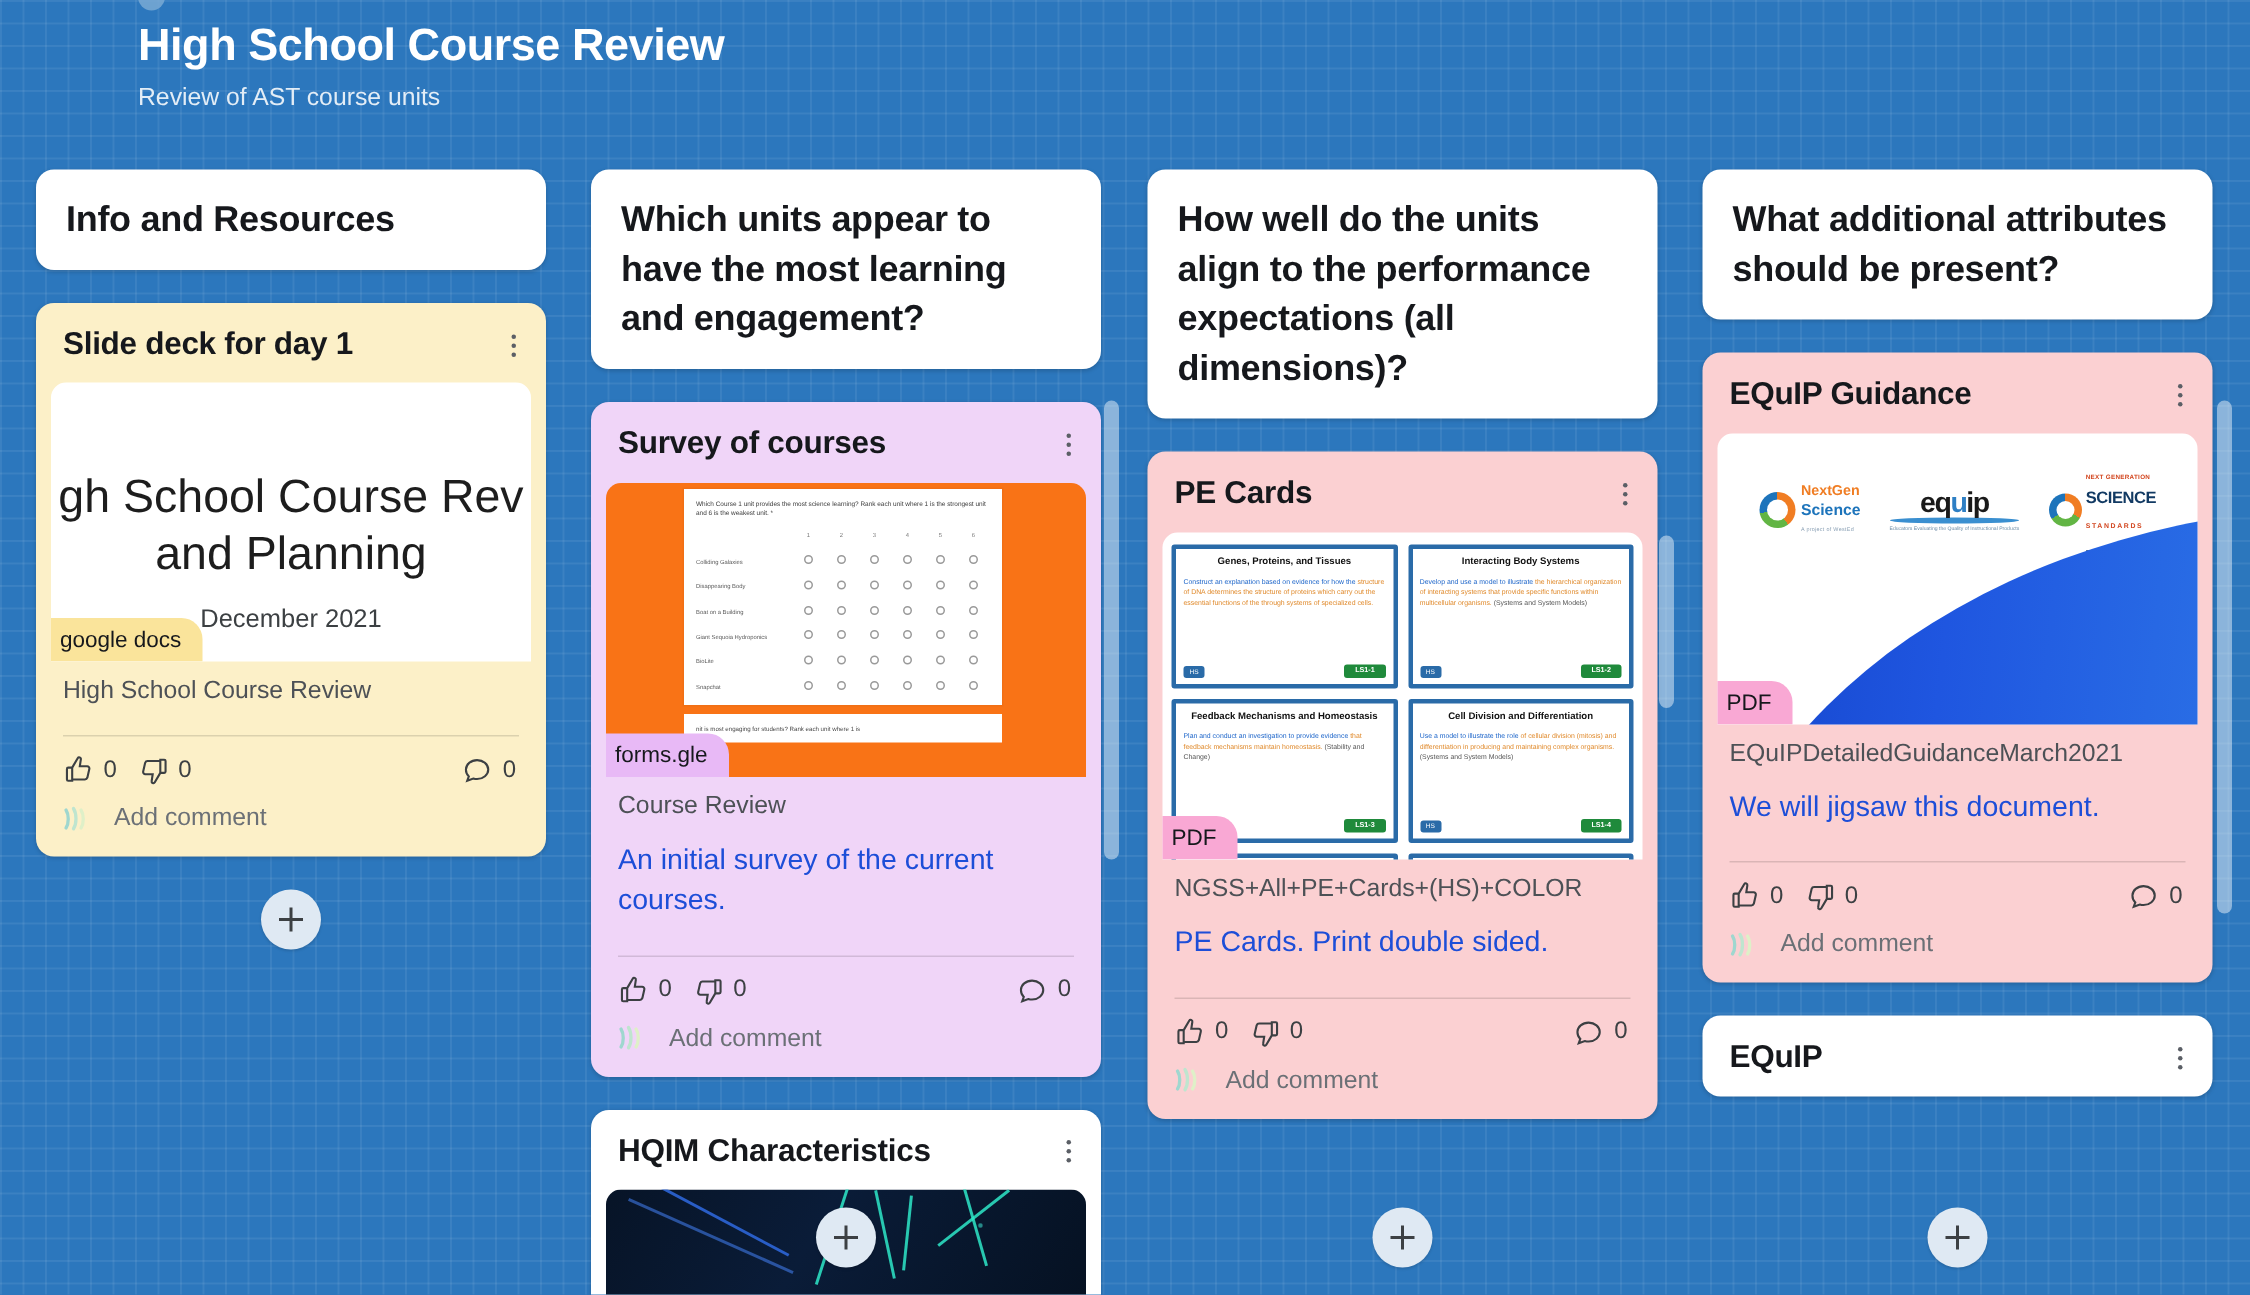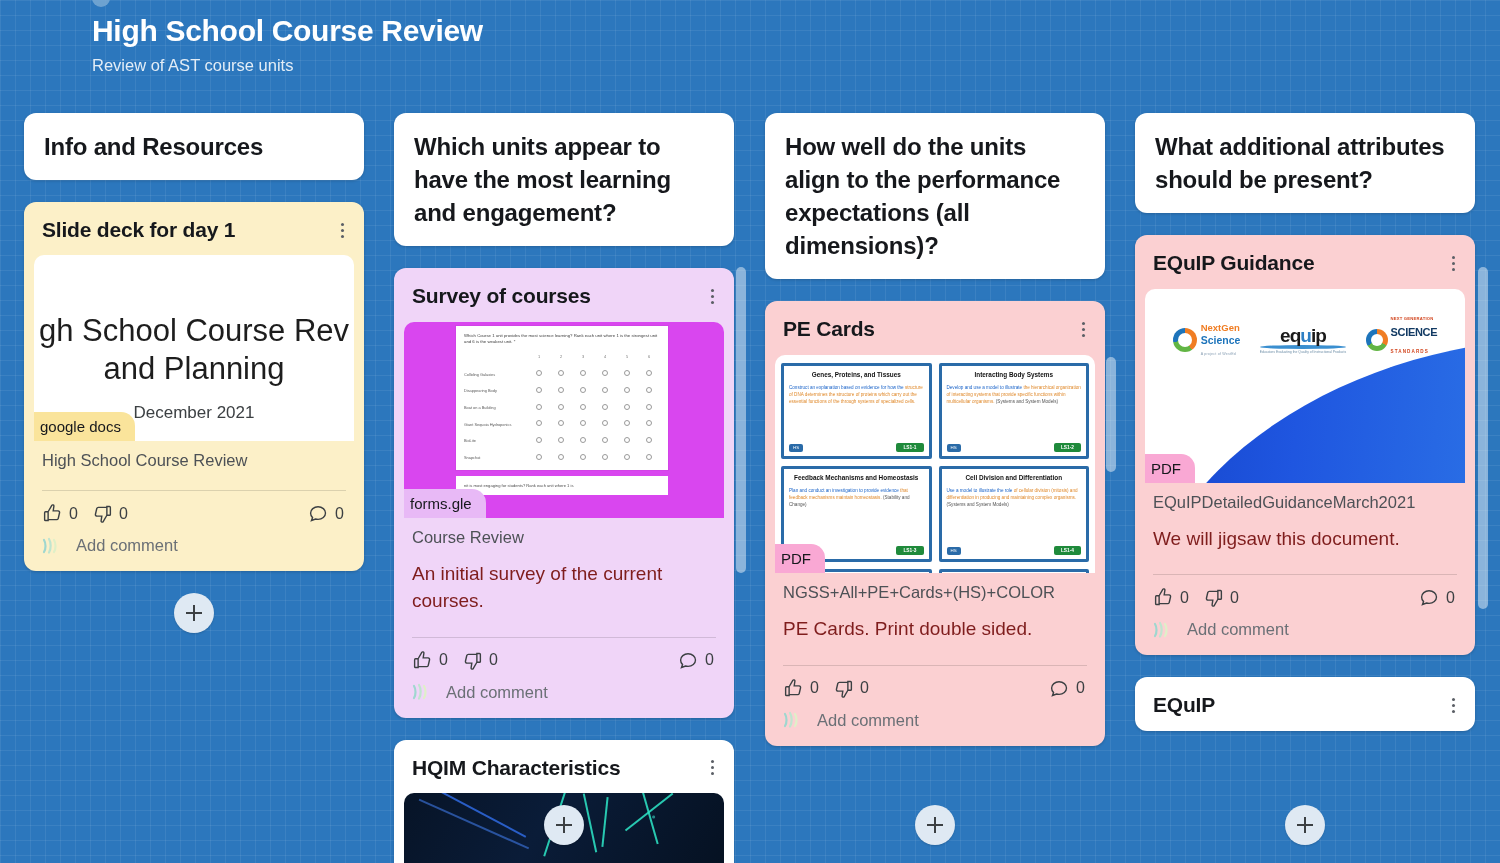--- a/index.html
+++ b/index.html
@@ -94,21 +94,21 @@
     font-size: 15px; color: #16181c;
     border-radius: 0 14px 0 0;
     z-index: 4;
   }
   .chip-yellow { background: #fae49b; }
   .chip-purple { background: #e8b9f6; }
   .chip-pink   { background: #f9a8d4; }
 
   .card-body { padding: 10px 18px 6px 18px; }
   .src-name  { font-size: 16.5px; color: #4d5156; margin-bottom: 14px; }
-  .card-note { font-size: 19px; color: #7f1d1d; line-height: 1.42; margin-bottom: 16px; }
+  .card-note { font-size: 19px; color: #1d4ed8; line-height: 1.42; margin-bottom: 16px; }
   .divider   { height: 1px; background: rgba(0,0,0,.13); margin: 0 18px; }
 
   .card-actions {
     display: flex; align-items: center; justify-content: space-between;
     padding: 12px 20px 6px 18px;
   }
   .votes { display: flex; align-items: center; gap: 14px; }
   .vote  { display: flex; align-items: center; gap: 6px; cursor: pointer; }
   .vote span { font-size: 16px; color: #3c4043; }
   .comment-count { display: flex; align-items: center; gap: 6px; cursor: pointer; }
@@ -150,21 +150,21 @@
   .slide-title {
     position: absolute; left: 0; right: 0; top: 56px; text-align: center;
     font-size: 31px; color: #1d1d1d; line-height: 1.28; white-space: nowrap;
   }
   .slide-date {
     position: absolute; left: 0; right: 0; top: 148px; text-align: center;
     font-size: 17px; color: #3c4043;
   }
 
   
-  .form-thumb { height: 196px; background: #d946ef; position: relative; padding-top: 4px; }
+  .form-thumb { height: 196px; background: #f97316; position: relative; padding-top: 4px; }
   .form-sheet {
     position: absolute; left: 52px; top: 4px; width: 212px;
     background: #fff; padding: 7px 8px 4px 8px;
     font-size: 4.1px; color: #4a4a4a; line-height: 1.5;
     box-shadow: 0 0 0 1px rgba(0,0,0,.03);
   }
   .form-q { font-size: 4.3px; color: #3a3a3a; margin-bottom: 9px; line-height: 1.45; }
   .form-table { width: 100%; border-collapse: collapse; }
   .form-table td { padding: 4.4px 0; font-size: 3.9px; color: #5a5a5a; vertical-align: middle; }
   .form-table td.lab { width: 64px; padding-right: 4px; line-height: 1.35; }

